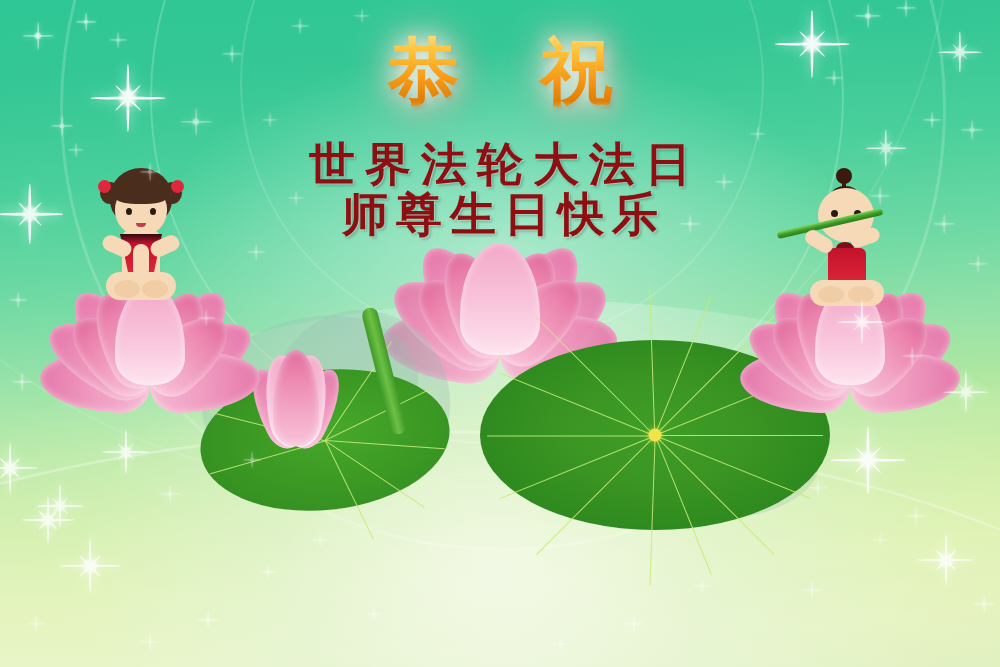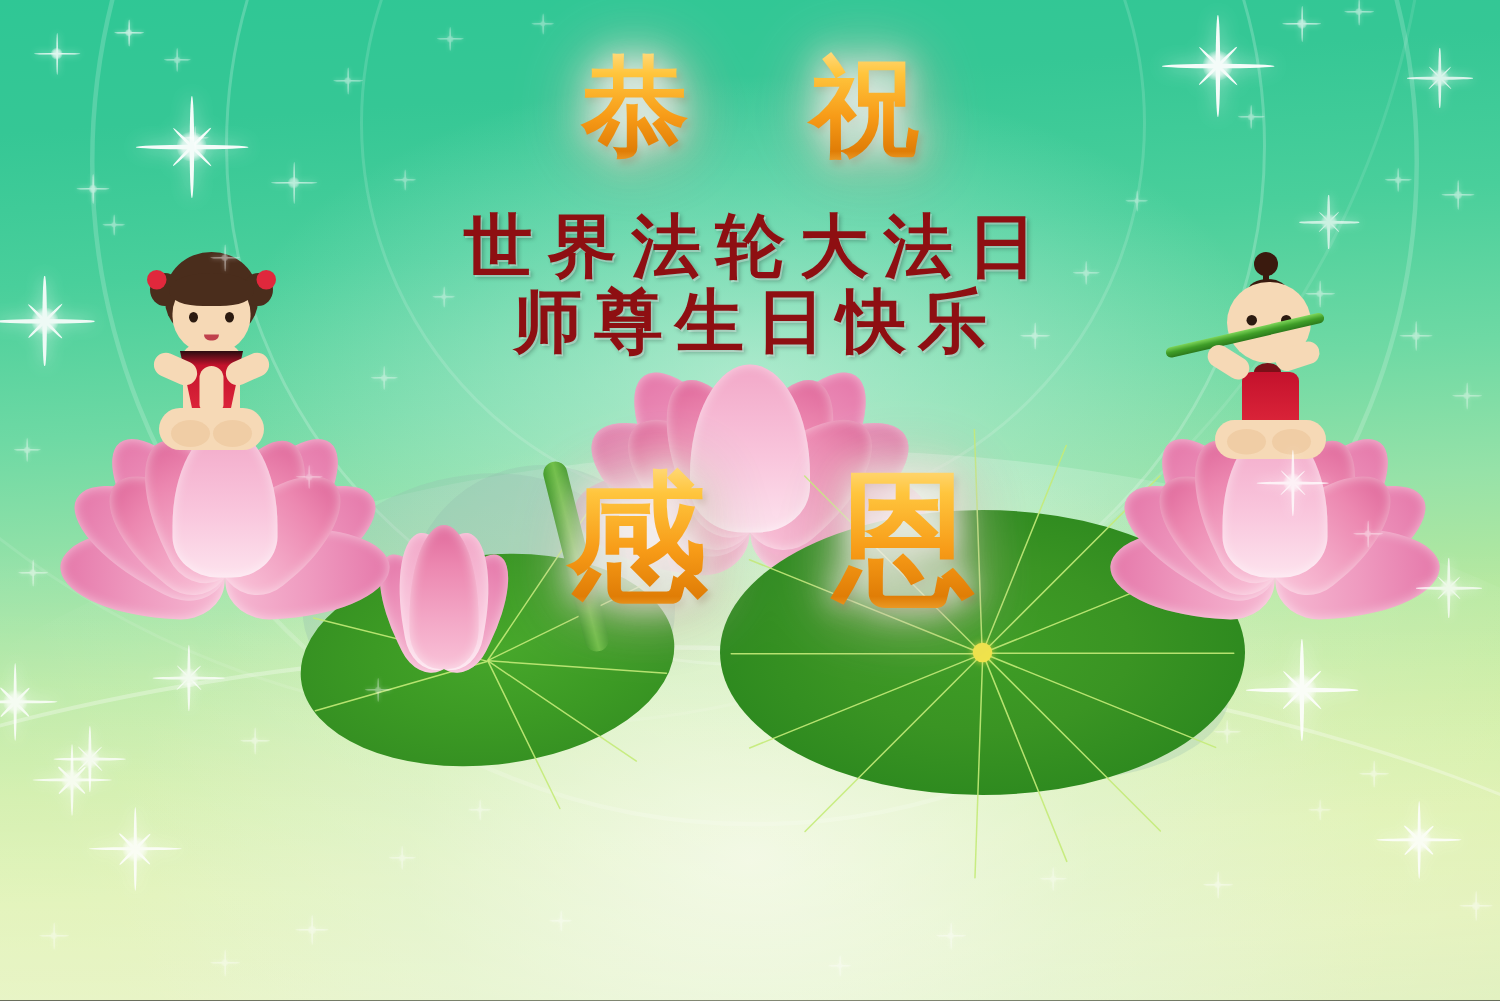--- a/index.html
+++ b/index.html
@@ -593,16 +593,15 @@
         <i class="core" style="width: 4.2px; height: 4.2px;"></i>
       </div>
     </div>
 
   <div class="txt gold" style="left:0;right:0;top:24px;text-align:center;font-size:72px;letter-spacing:28px;">恭 祝</div>
 
   <div class="txt redtxt" style="left:0;right:0;top:134px;text-align:center;font-size:46px;letter-spacing:10px;text-indent:10px;">世界法轮大法日</div>
 
   <div class="txt redtxt" style="left:0;right:0;top:184px;text-align:center;font-size:46px;letter-spacing:8px;text-indent:8px;">师尊生日快乐</div>
 
-  <div class="txt gold" style="left:0;right:0;top:296px;text-align:center;font-size:94px;letter-spacing:26px;text-indent:26px;">感 恩</div>
 
 
 </div>
 
 </body></html>

